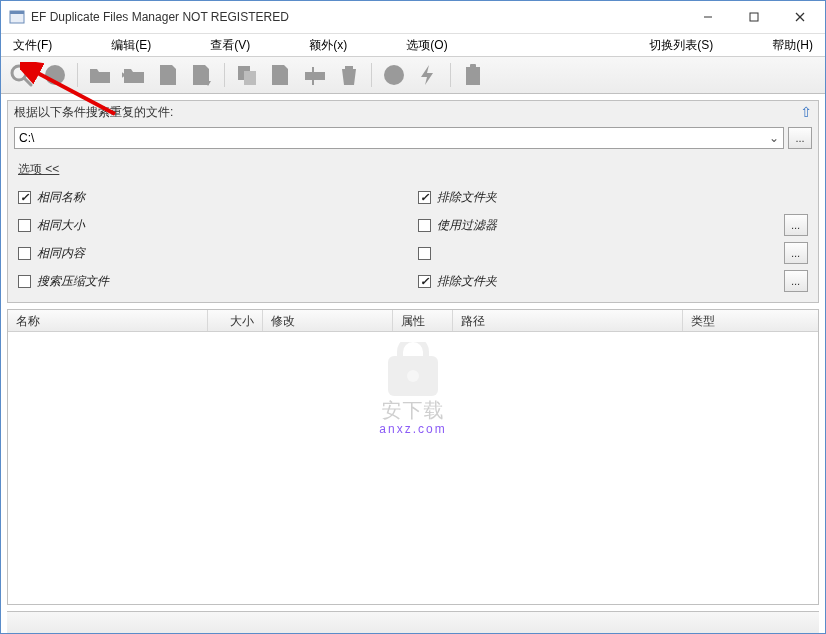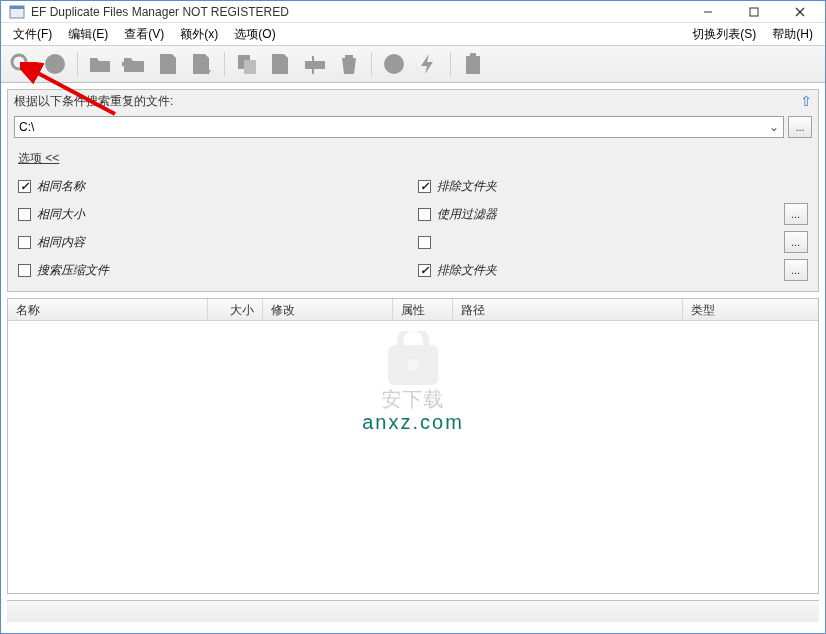--- a/index.html
+++ b/index.html
@@ -6,37 +6,38 @@
 body {
   font-family: "Microsoft YaHei", "SimSun", Tahoma, sans-serif;
   font-size: 12px;
   background: #fff;
   width: 826px;
   height: 634px;
   overflow: hidden;
   border: 1px solid #5a8cc9;
 }
 .titlebar {
-  height: 22px;
+  height: 33px;
   background: #fff;
   display: flex;
   align-items: center;
   padding: 0 2px 0 8px;
   border-bottom: 1px solid #e0e0e0;
 }
 .titlebar .app-icon { width: 16px; height: 16px; margin-right: 6px; }
 .titlebar .title { flex: 1; color: #333; font-size: 12px; }
 .winbtn { width: 46px; height: 30px; display:flex; align-items:center; justify-content:center; color:#333; }
 .menubar {
   height: 22px;
   display: flex;
   align-items: center;
   padding: 0 4px;
   font-size: 12px;
   background: #fff;
+  gap: 43px;
 }
 .menu-item { padding: 2px 8px; cursor: default; }
 .menu-spacer { flex:1; }
 .toolbar {
   height: 38px;
   background: linear-gradient(#f7f7f7,#ececec);
   border-top: 1px solid #d0d0d0;
   border-bottom: 1px solid #c0c0c0;
   display: flex;
   align-items: center;
@@ -134,21 +135,21 @@
   position:absolute;
   left:50%; top:10px;
   transform:translateX(-50%);
   text-align:center;
   color:#cfcfcf;
   pointer-events:none;
   user-select:none;
 }
 .watermark .wm-icon { opacity:0.35; }
 .watermark .wm-text { font-size:20px; font-weight:300; color:#cfcfcf; letter-spacing:1px; margin-top:-4px;}
-.watermark .wm-sub { font-size:20px; color:#0f766e; letter-spacing:2px; margin-top:-2px;}
+.watermark .wm-sub { font-size:12px; color:#8b5cf6; letter-spacing:2px; margin-top:-2px;}
 .statusbar {
   height: 22px;
   border-top: 1px solid #c0c0c0;
   margin: 0 6px 6px 6px;
   background: linear-gradient(#f7f7f7,#ececec);
 }
 .red-arrow {
   position:absolute;
   left: 20px; top: 62px;
   pointer-events:none;

